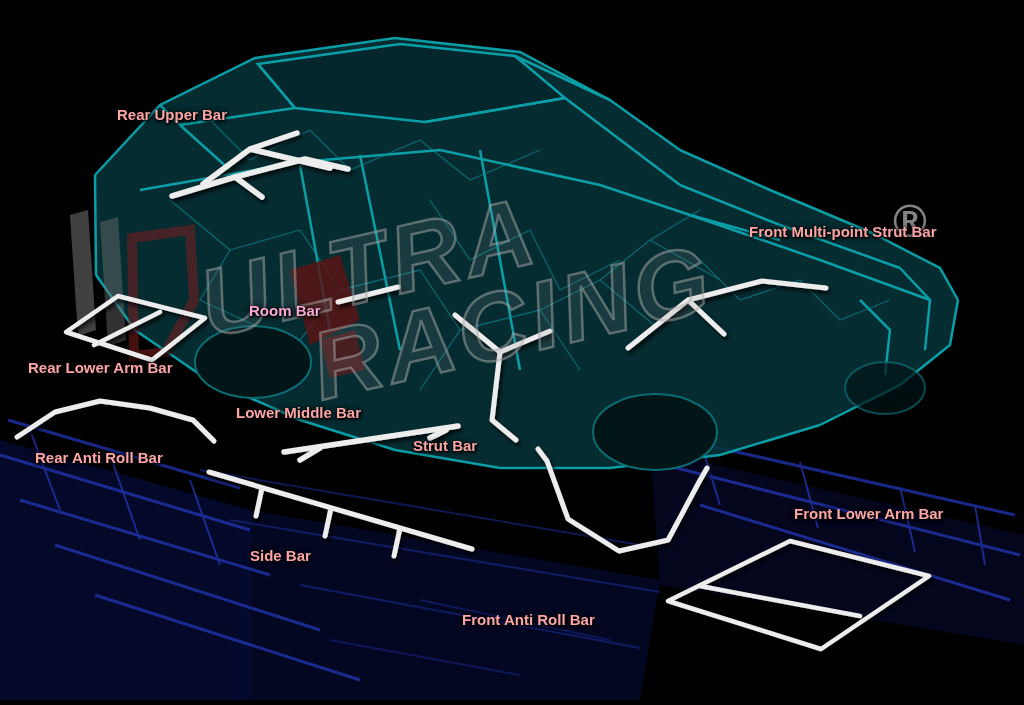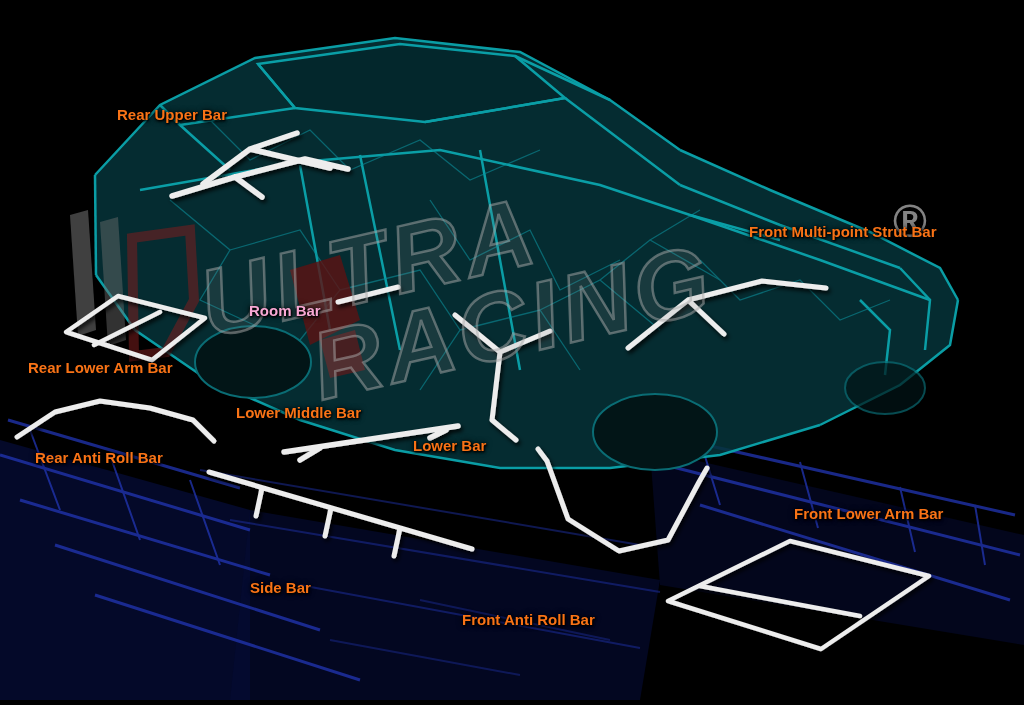--- a/index.html
+++ b/index.html
@@ -18,21 +18,21 @@
     text-stroke:2.5px rgba(170,170,170,0.5);
   }
   .watermark .w1{display:block;font-size:96px;line-height:0.9;}
   .watermark .w2{display:block;font-size:96px;line-height:0.9;margin-left:95px;}
   .registered{
     position:absolute;left:893px;top:194px;z-index:21;
     font-size:46px;font-weight:700;color:#8f8f8f;opacity:0.92;
   }
   .label{
     position:absolute;z-index:30;white-space:nowrap;
-    font:700 15px/1.1 "Liberation Sans",sans-serif;color:#f97316;
+    font:700 15px/1.1 "Liberation Sans",sans-serif;color:#fca5a5;
     text-shadow:0 1px 3px #000,0 0 6px rgba(0,0,0,0.95),1px 1px 2px #000;
   }
 </style>
 </head>
 <body>
 
 <div class="stage">
 
   <svg width="1024" height="705" viewBox="0 0 1024 705">
     <defs>
@@ -119,19 +119,19 @@
     <span class="w1">ULTRA</span>
     <span class="w2">RACING</span>
   </div>
   <div class="registered">®</div>
 
   <div class="label" style="left:117px;top:107px;">Rear Upper Bar</div>
   <div class="label" style="left: 249px; top: 303px; color: #f9a8d4;">Room Bar</div>
   <div class="label" style="left:28px;top:360px;">Rear Lower Arm Bar</div>
   <div class="label" style="left:236px;top:405px;">Lower Middle Bar</div>
   <div class="label" style="left:35px;top:450px;">Rear Anti Roll Bar</div>
-  <div class="label" style="left:250px;top:548px;margin-top:32px;">Side Bar</div>
-  <div class="label" style="left:413px;top:438px;">Lower Bar</div>
+  <div class="label" style="left:250px;top:548px;">Side Bar</div>
+  <div class="label" style="left:413px;top:438px;">Strut Bar</div>
   <div class="label" style="left:462px;top:612px;text-align:right;">Front Anti Roll Bar</div>
   <div class="label" style="left:794px;top:506px;">Front Lower Arm Bar</div>
   <div class="label" style="left:749px;top:224px;">Front Multi-point Strut Bar</div>
 
 </div>
 
 </body></html>

